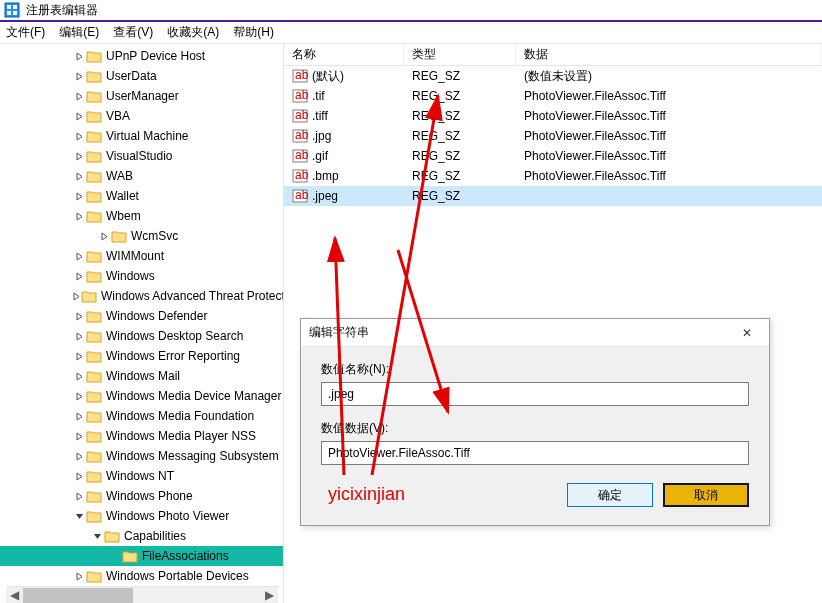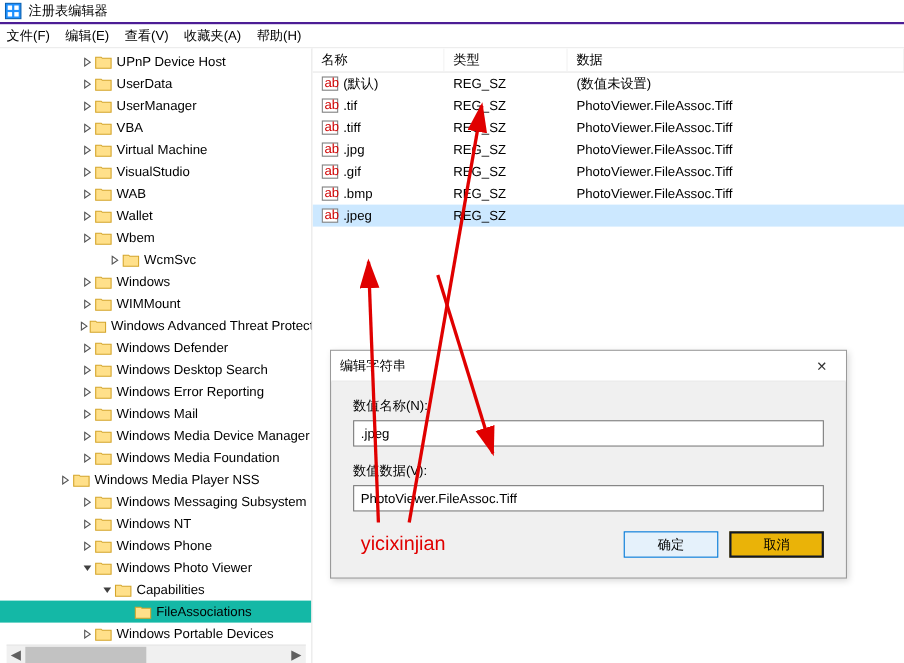--- a/index.html
+++ b/index.html
@@ -166,38 +166,38 @@
           </svg></span>
         <span class="nodetext">WcmSvc</span>
       </div>
       <div class="indent" style="padding-left: 72px;">
         <span class="expander"><svg width="9" height="9">
             <path d="M2 1 L7 4.5 L2 8 Z" fill="none" stroke="#555"></path>
           </svg></span>
         <span class="folder"><svg width="16" height="14">
             <path d="M1 3 h5 l1 1 h8 v9 h-14 z" fill="#ffe08a" stroke="#d4a52b"></path>
           </svg></span>
+        <span class="nodetext">WIMMount</span>
+      </div>
+      <div class="indent" style="padding-left: 72px;">
+        <span class="expander"><svg width="9" height="9">
+            <path d="M2 1 L7 4.5 L2 8 Z" fill="none" stroke="#555"></path>
+          </svg></span>
+        <span class="folder"><svg width="16" height="14">
+            <path d="M1 3 h5 l1 1 h8 v9 h-14 z" fill="#ffe08a" stroke="#d4a52b"></path>
+          </svg></span>
         <span class="nodetext">Windows</span>
       </div>
       <div class="indent" style="padding-left: 72px;">
         <span class="expander"><svg width="9" height="9">
             <path d="M2 1 L7 4.5 L2 8 Z" fill="none" stroke="#555"></path>
           </svg></span>
         <span class="folder"><svg width="16" height="14">
             <path d="M1 3 h5 l1 1 h8 v9 h-14 z" fill="#ffe08a" stroke="#d4a52b"></path>
           </svg></span>
-        <span class="nodetext">WIMMount</span>
-      </div>
-      <div class="indent" style="padding-left: 72px;">
-        <span class="expander"><svg width="9" height="9">
-            <path d="M2 1 L7 4.5 L2 8 Z" fill="none" stroke="#555"></path>
-          </svg></span>
-        <span class="folder"><svg width="16" height="14">
-            <path d="M1 3 h5 l1 1 h8 v9 h-14 z" fill="#ffe08a" stroke="#d4a52b"></path>
-          </svg></span>
         <span class="nodetext">Windows Advanced Threat Protection</span>
       </div>
       <div class="indent" style="padding-left: 72px;">
         <span class="expander"><svg width="9" height="9">
             <path d="M2 1 L7 4.5 L2 8 Z" fill="none" stroke="#555"></path>
           </svg></span>
         <span class="folder"><svg width="16" height="14">
             <path d="M1 3 h5 l1 1 h8 v9 h-14 z" fill="#ffe08a" stroke="#d4a52b"></path>
           </svg></span>
         <span class="nodetext">Windows Defender</span>
@@ -240,21 +240,21 @@
       </div>
       <div class="indent" style="padding-left: 72px;">
         <span class="expander"><svg width="9" height="9">
             <path d="M2 1 L7 4.5 L2 8 Z" fill="none" stroke="#555"></path>
           </svg></span>
         <span class="folder"><svg width="16" height="14">
             <path d="M1 3 h5 l1 1 h8 v9 h-14 z" fill="#ffe08a" stroke="#d4a52b"></path>
           </svg></span>
         <span class="nodetext">Windows Media Foundation</span>
       </div>
-      <div class="indent" style="padding-left: 52px; text-align: center;">
+      <div class="indent" style="padding-left: 72px; text-align: center;">
         <span class="expander"><svg width="9" height="9">
             <path d="M2 1 L7 4.5 L2 8 Z" fill="none" stroke="#555"></path>
           </svg></span>
         <span class="folder"><svg width="16" height="14">
             <path d="M1 3 h5 l1 1 h8 v9 h-14 z" fill="#ffe08a" stroke="#d4a52b"></path>
           </svg></span>
         <span class="nodetext">Windows Media Player NSS</span>
       </div>
       <div class="indent" style="padding-left: 72px;">
         <span class="expander"><svg width="9" height="9">

